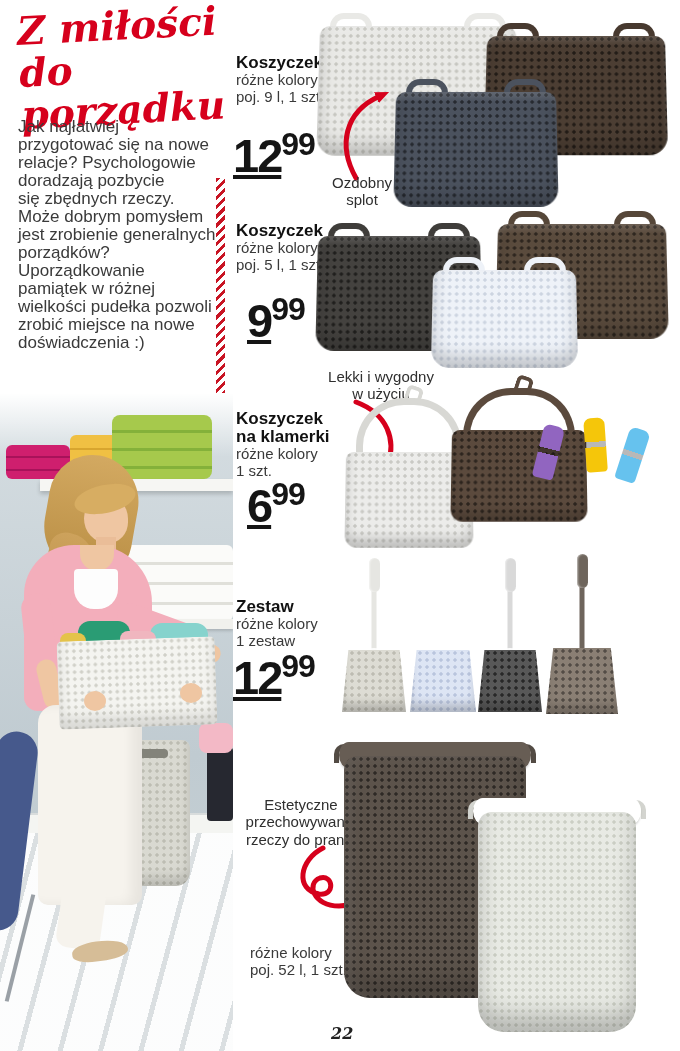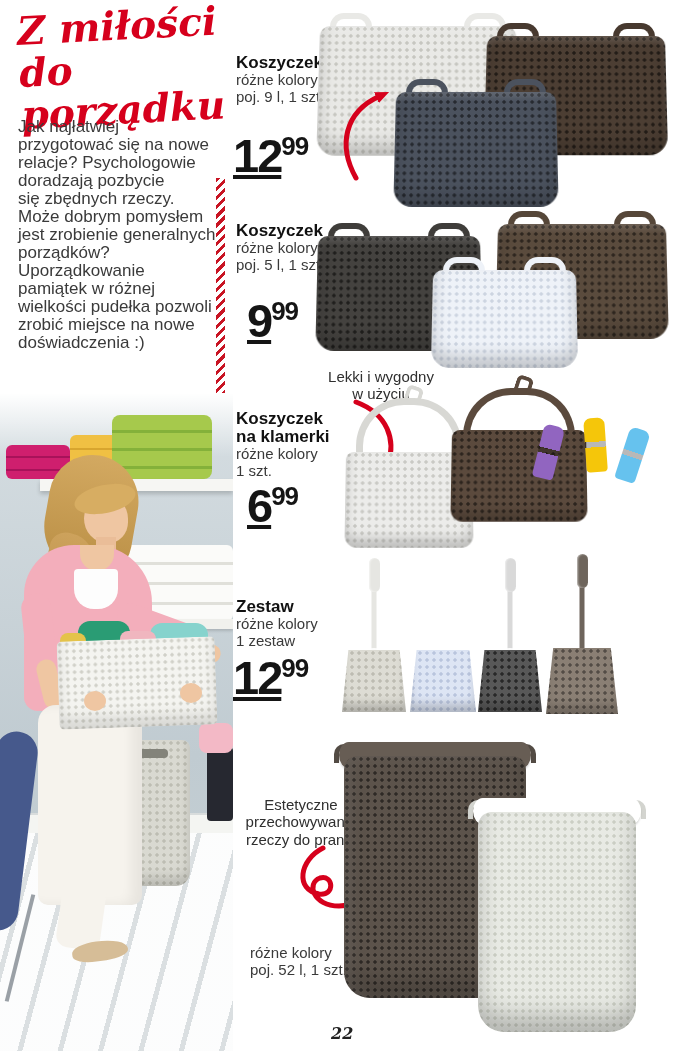--- a/index.html
+++ b/index.html
@@ -21,21 +21,21 @@
   .abs{position:absolute;}
   .knit{background-image:radial-gradient(circle at 3px 3px,var(--dot) 1.4px,transparent 2px);
         background-size:7px 7px;background-color:var(--c);}
 
   
   .ptext{position:absolute;width:96px;}
   .pname{font-size:17px;font-weight:bold;color:#111;line-height:1.0;margin-bottom:1px;}
   .pdetail{font-size:15px;color:#3a3a3a;line-height:1.12;}
   .price{position:absolute;font-weight:bold;color:#151515;white-space:nowrap;}
   .pi{font-size:47px;letter-spacing:-2px;text-decoration:underline;}
-  .pd{font-size:26px;position:relative;top:-17px;letter-spacing:-1px;}
+  .pd{font-size:32px;position:relative;top:-17px;letter-spacing:-1px;}
   .annot{position:absolute;font-size:15px;color:#2f2f2f;white-space:pre-line;text-align:center;line-height:1.15;}
 
   
   .basket{position:absolute;}
   .basket .bd{position:absolute;inset:0;border-radius:10px 10px 18px 18px;
         transform:perspective(420px) rotateX(7deg);transform-origin:50% 0;
         box-shadow:inset 0 -10px 16px rgba(0,0,0,.20),inset 0 5px 6px rgba(255,255,255,.14);}
   .basket .h{position:absolute;top:-13px;width:30px;height:22px;border:6px solid var(--c);
         border-bottom:none;border-radius:14px 14px 0 0;}
   .h.l{left:10px}.h.r{right:10px}
@@ -176,20 +176,21 @@
   </div>
 
   <svg class="arrow" style="left:336px;top:86px;" width="56" height="96">
     <defs>
         <marker id="ah1" markerUnits="userSpaceOnUse" markerWidth="14" markerHeight="12" refX="4" refY="6" orient="auto">
           <path d="M0,0 L14,6 L0,12 Z" fill="#d6001c"></path>
         </marker>
       </defs>
     <path d="M 20 92 C 2 60, 8 26, 44 10" fill="none" stroke="#d6001c" stroke-width="5" stroke-linecap="round" marker-end="url(#ah1)"></path>
   </svg>
+  <div class="annot" style="left:320px;top:174px;width:84px;">Ozdobny splot</div>
 
   <div class="ptext" style="left:236px;top:222px;">
     <div class="pname">Koszyczek</div>
     <div class="pdetail">różne kolory</div>
     <div class="pdetail">poj. 5 l, 1 szt.</div>
   </div>
   <div class="price" style="left:247px;top:293px;">
     <span class="pi">9</span><span class="pd">99</span>
   </div>
 

